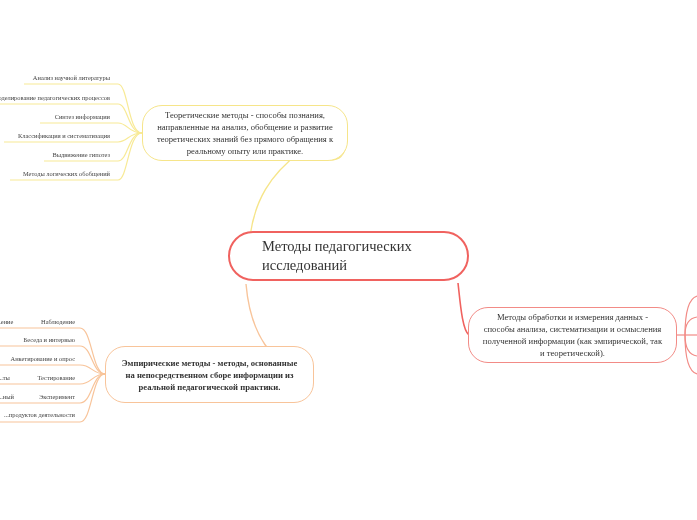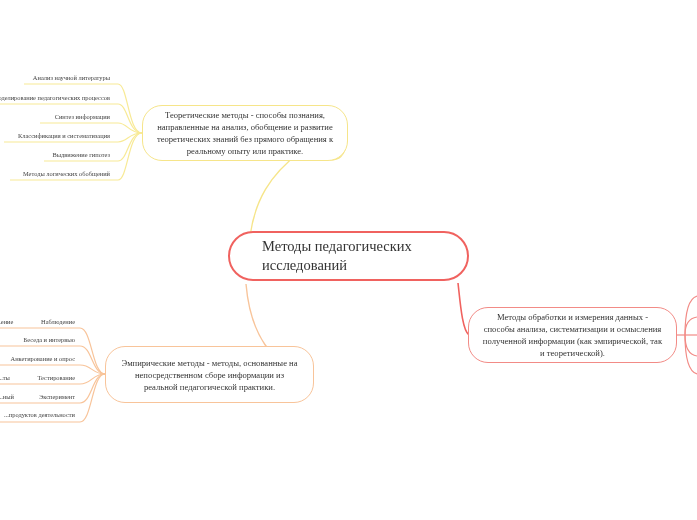--- a/index.html
+++ b/index.html
@@ -18,21 +18,21 @@
   .central {
     left:228px; top:231px; width:241px; height:50px;
     border:2.5px solid #f0625f; border-radius:26px;
     justify-content:flex-start; text-align:left;
     padding-left:32px; font-size:14.5px; line-height:19px; color:#333;
   }
   .main {
     border-radius:20px; font-size:8.6px; line-height:12px; padding:4px 12px;
   }
   .main.theory { left:142px; top:105px; width:206px; height:56px; border:1.3px solid #f6e58a; }
-  .main.empir  { left:105px; top:346px; width:209px; height:57px; border:1.3px solid #f8c49a; }
+  .main.empir  { left:105px; top:346px; width:209px; height:57px; border:1.3px solid #f8c49a;font-weight:bold; }
   .main.process{ left:468px; top:307px; width:209px; height:56px; border:1.3px solid #f28b86; }
   .leaf {
     position:absolute; font-size:6.4px; line-height:8px; color:#444;
     white-space:nowrap; text-align:right;
   }
 </style>
 </head>
 <body>
 
 <svg class="links" viewBox="0 0 697 520">

